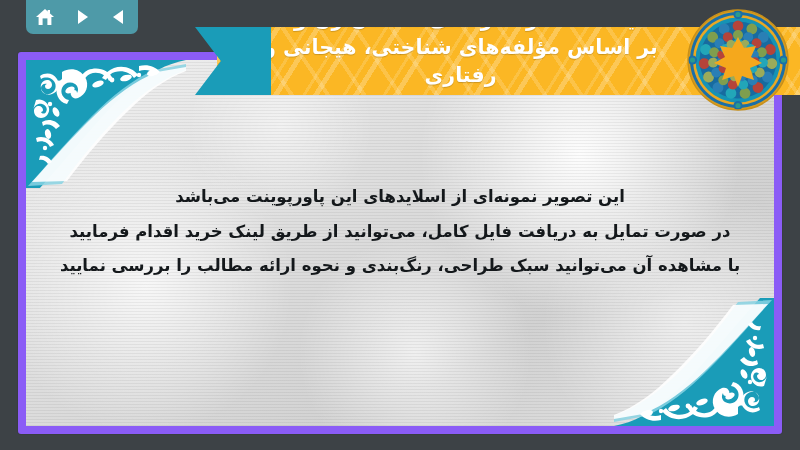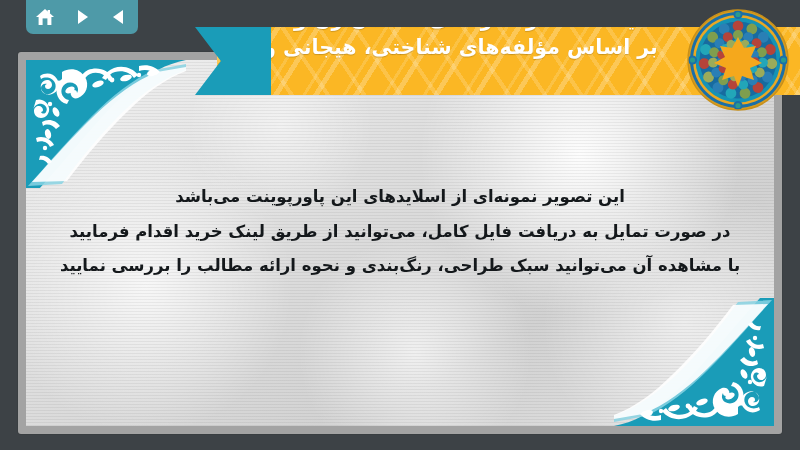--- a/index.html
+++ b/index.html
@@ -82,21 +82,21 @@
     background: #1a9cb8;
     clip-path: polygon(0 0, 100% 0, 100% 100%, 0 100%, 34% 50%);
     z-index: 21;
   }
 
   
   #frame {
     position: absolute;
     left: 18px; top: 52px;
     width: 764px; height: 382px;
-    background: #a3a3a3;
+    background: #8b5cf6;
     border-radius: 3px;
     z-index: 10;
     box-shadow: 0 0 0 1px rgba(0,0,0,.06);
   }
   #frame-inner {
     position: absolute;
     left: 8px; top: 8px; right: 8px; bottom: 8px;
     background:
       radial-gradient(circle at 74% 26%, rgba(255,255,255,.95) 0%, rgba(255,255,255,0) 26%),
       radial-gradient(circle at 16% 62%, rgba(255,255,255,.75) 0%, rgba(255,255,255,0) 22%),
@@ -173,20 +173,21 @@
       </svg>
     </div>
   </div>
 
   <div id="banner-tab"></div>
 
   <div id="title-banner">
     <div id="title-text">
       <span>مقایسه عملکرد حرفه‌ای معلمان زن و مرد</span><br>
       <span>بر اساس مؤلفه‌های شناختی، هیجانی و</span><br>
+      <span>رفتاری</span>
     </div>
   </div>
 
   <div id="frame">
     <div id="frame-inner"></div>
 
     <svg class="corner-orn" id="orn-tl" viewBox="0 0 160 128">
       <path d="M0,128 L0,0 L160,0 C150,2 141,5 132,10 C112,21 93,38 75,58 C52,84 32,108 14,128 Z" fill="#1a9cb8"></path>
       <path d="M2,126 C22,104 42,80 66,56 C86,36 106,20 128,10 L160,4 L160,10 C138,18 118,32 99,50 C76,72 55,98 36,124 Z" fill="#8ad3e3" opacity=".85"></path>
       <path d="M6,122 C26,100 46,77 69,55 C89,36 109,21 131,12 L160,7 L160,11 C139,19 120,33 102,51 C80,72 59,97 41,121 Z" fill="#ffffff" opacity=".9"></path>

